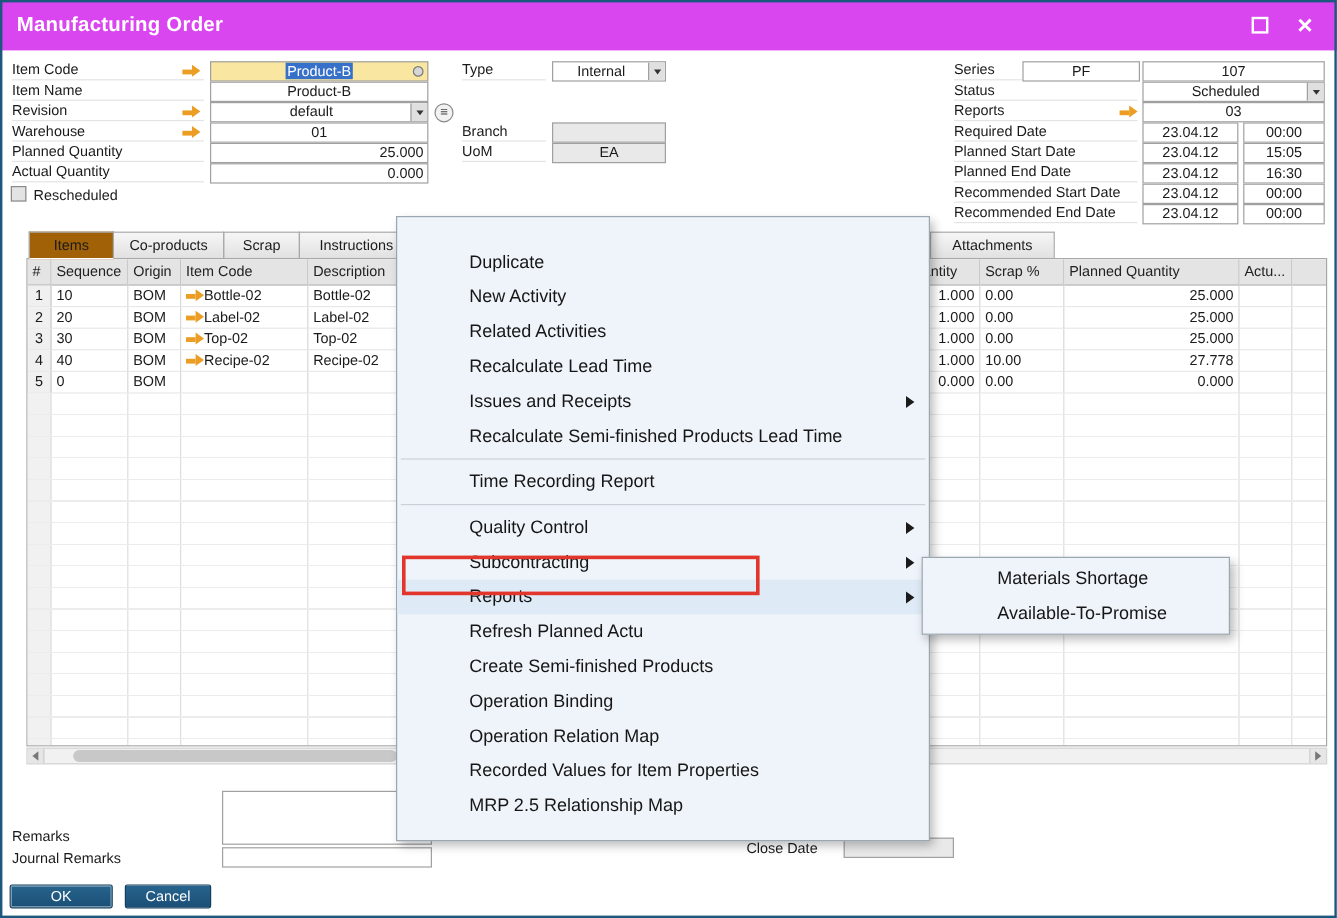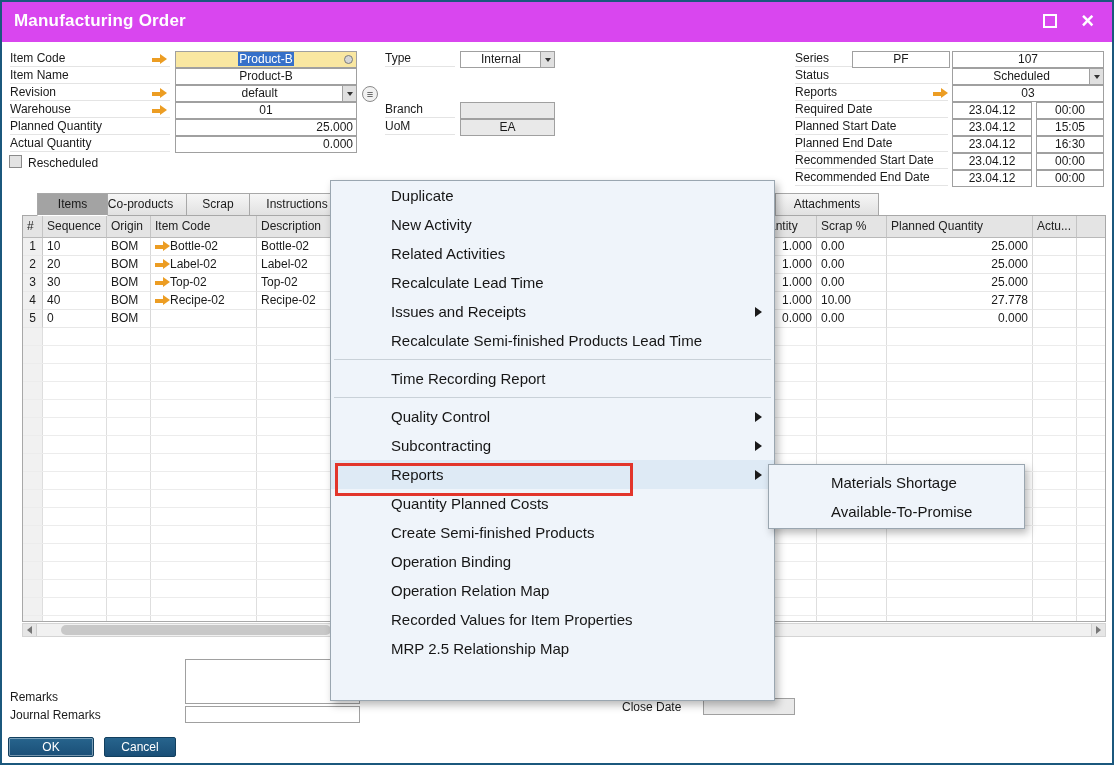--- a/index.html
+++ b/index.html
@@ -60,21 +60,21 @@
     border-left: 7px solid #EC9D23; border-top: 5.5px solid transparent; border-bottom: 5.5px solid transparent;
   }
   .checkbox { position: absolute; width: 13px; height: 13px; border: 1px solid #8a8a8a; background: #e3e3e3; cursor: pointer; }
 
   
   .tab {
     position: absolute; top: 193px; height: 23px; border: 1px solid #a8a8a8;
     background: linear-gradient(#f6f6f6, #e1e1e1); text-align: center; line-height: 21px; cursor: pointer;
     white-space: nowrap; overflow: hidden;
   }
-  .tab.selected { background: #a3a3a3; border-bottom-color: #ffffff; z-index: 3; margin-left: 13px; }
+  .tab.selected { background: #a16207; border-bottom-color: #ffffff; z-index: 3; }
 
   
   .grid { position: absolute; left: 22px; top: 215px; width: 1084px; height: 407px; border: 1px solid #a8a8a8; background: #fff; overflow: hidden; }
   .thead, .trow { display: flex; }
   .th {
     height: 22px; line-height: 21px; background: #e4e4e4; border-right: 1px solid #c4c4c4; border-bottom: 1px solid #b9b9b9;
     padding: 0 4px; color: #222; white-space: nowrap; overflow: hidden;
   }
   .td {
     height: 18px; line-height: 17px; border-right: 1px solid #d8d8d8; border-bottom: 1px solid #e8e8e8;
@@ -103,21 +103,21 @@
   .hs-left { left: 0; border-right: 1px solid #cfcfcf; }
   .hs-right { right: 0; border-left: 1px solid #cfcfcf; }
   .tri-l { width:0;height:0;border-right:5px solid #777;border-top:4px solid transparent;border-bottom:4px solid transparent; }
   .tri-r { width:0;height:0;border-left:5px solid #777;border-top:4px solid transparent;border-bottom:4px solid transparent; }
   .hs-thumb { position: absolute; left: 38px; top: 1px; width: 270px; height: 10px; background: #c8c8c8; border-radius: 5px; cursor: grab; }
 
   
   .menu {
     position: absolute; left: 330px; top: 180px; width: 445px; height: 521px;
     background: #EFF4FA; border: 1px solid #9AA6B0; box-shadow: 3px 4px 8px rgba(0,0,0,.28);
-    z-index: 20; padding-top: 0;
+    z-index: 20; padding-top: 23px;
   }
   .mi { position: relative; height: 29px; display: flex; align-items: center; padding-left: 60px; font-size: 15px; color: #161616; cursor: pointer; }
   .mi.hl { background: #DEEAF5; }
   .sub-arrow { position: absolute; right: 12px; top: 9.5px; width: 0; height: 0; border-left: 7px solid #1a1a1a; border-top: 5px solid transparent; border-bottom: 5px solid transparent; }
   .menu-sep { position: relative; height: 9px; }
   .menu-sep::after { content: ""; position: absolute; left: 3px; right: 3px; top: 4px; border-top: 1px solid #c9d1d8; }
   .red-annotation { position: absolute; left: 4px; top: 282px; width: 298px; height: 33px; border: 3px solid #E2352B; z-index: 6; pointer-events: none; }
   .submenu {
     position: absolute; left: 768px; top: 464px; width: 257px; height: 65px;
     background: #EFF4FA; border: 1px solid #9AA6B0; box-shadow: 3px 4px 8px rgba(0,0,0,.28);
@@ -373,21 +373,21 @@
     </div>
   <div class="mi">
       <span>Subcontracting</span>
       <span class="sub-arrow"></span>
     </div>
   <div class="mi hl">
       <span>Reports</span>
       <span class="sub-arrow"></span>
     </div>
   <div class="mi">
-      <span>Quantity Planned Costs</span>
+      <span>Refresh Planned Actu</span>
     </div>
   <div class="mi">
       <span>Create Semi-finished Products</span>
     </div>
   <div class="mi">
       <span>Operation Binding</span>
     </div>
   <div class="mi">
       <span>Operation Relation Map</span>
     </div>

